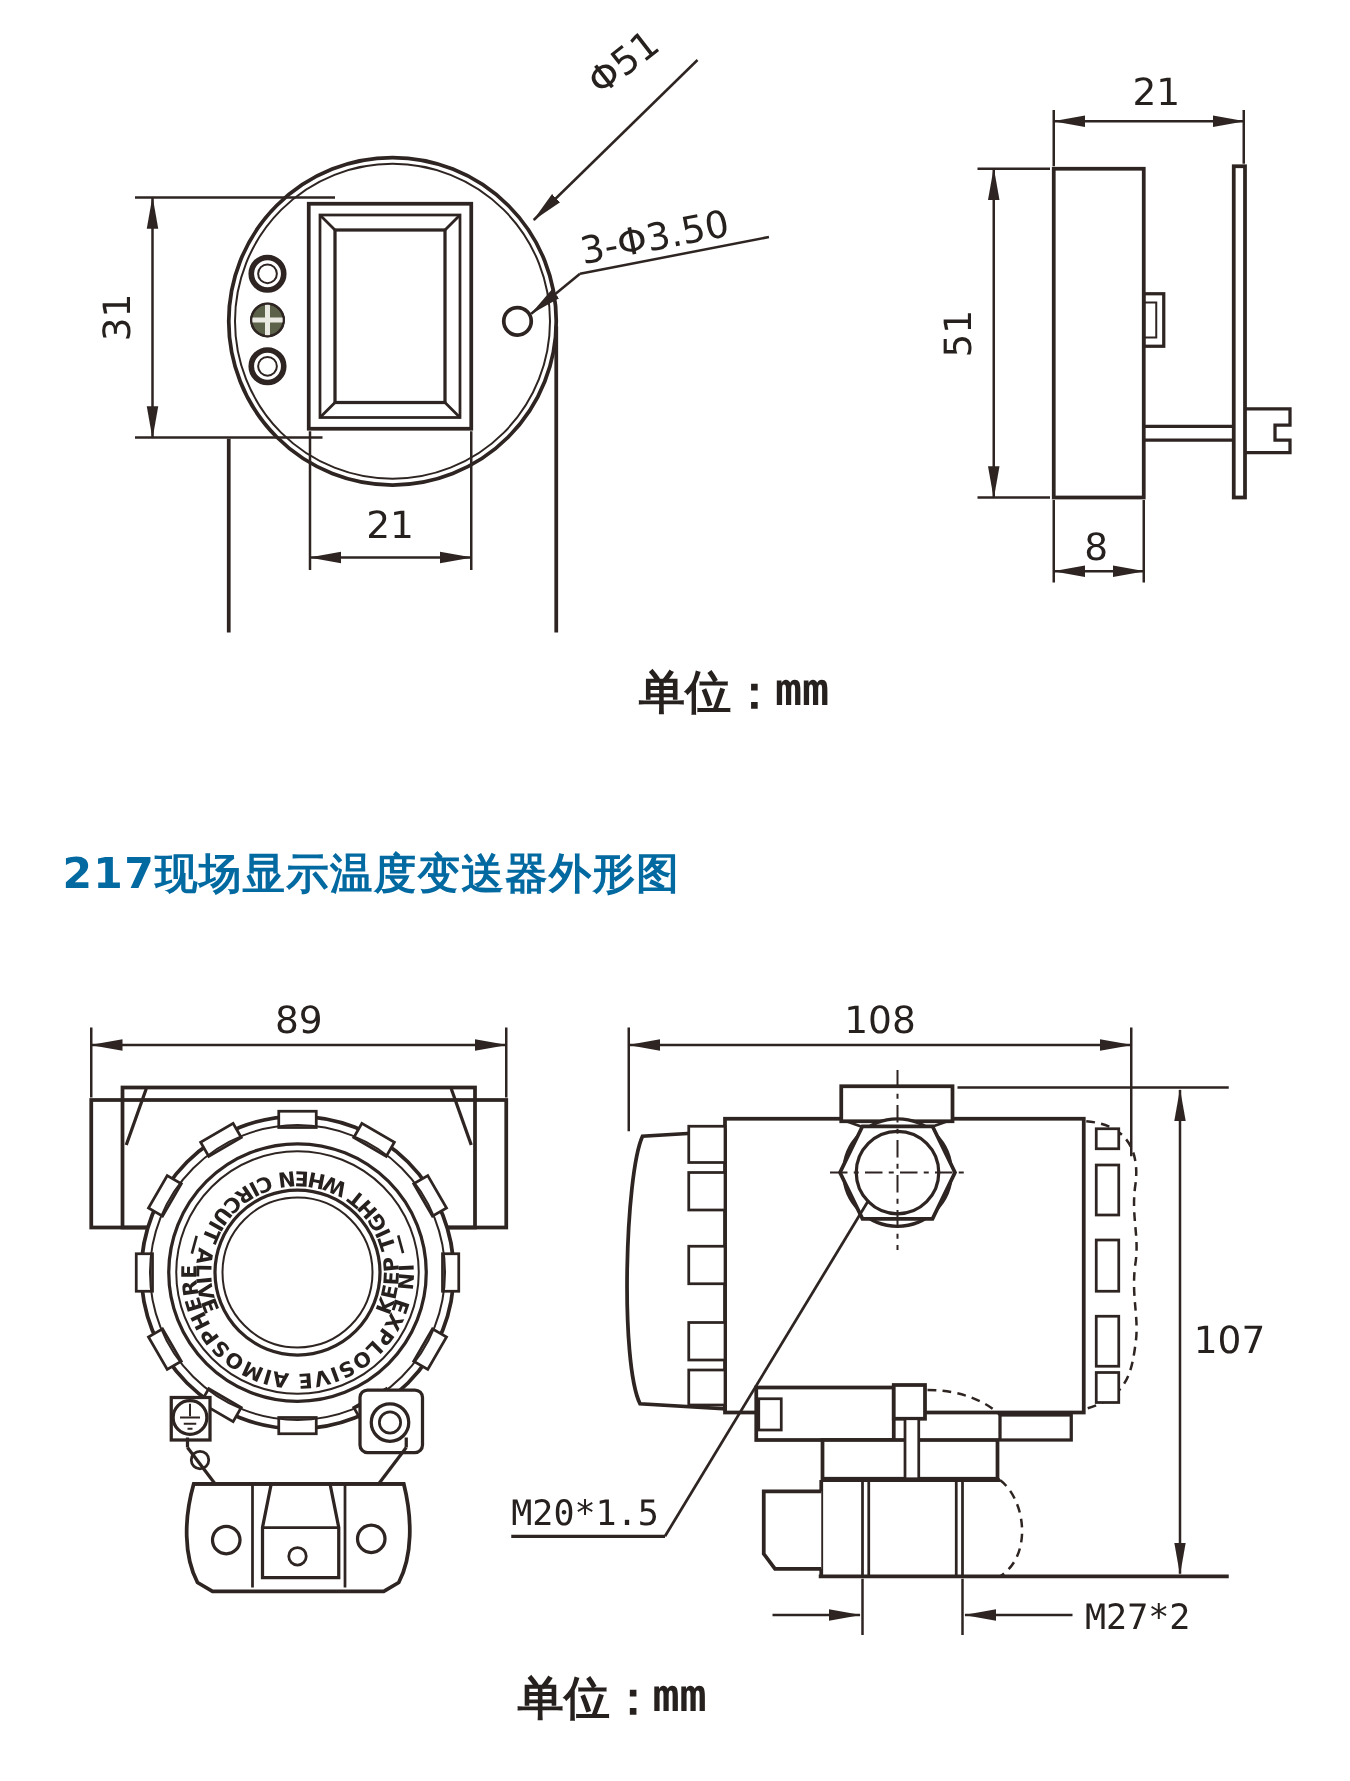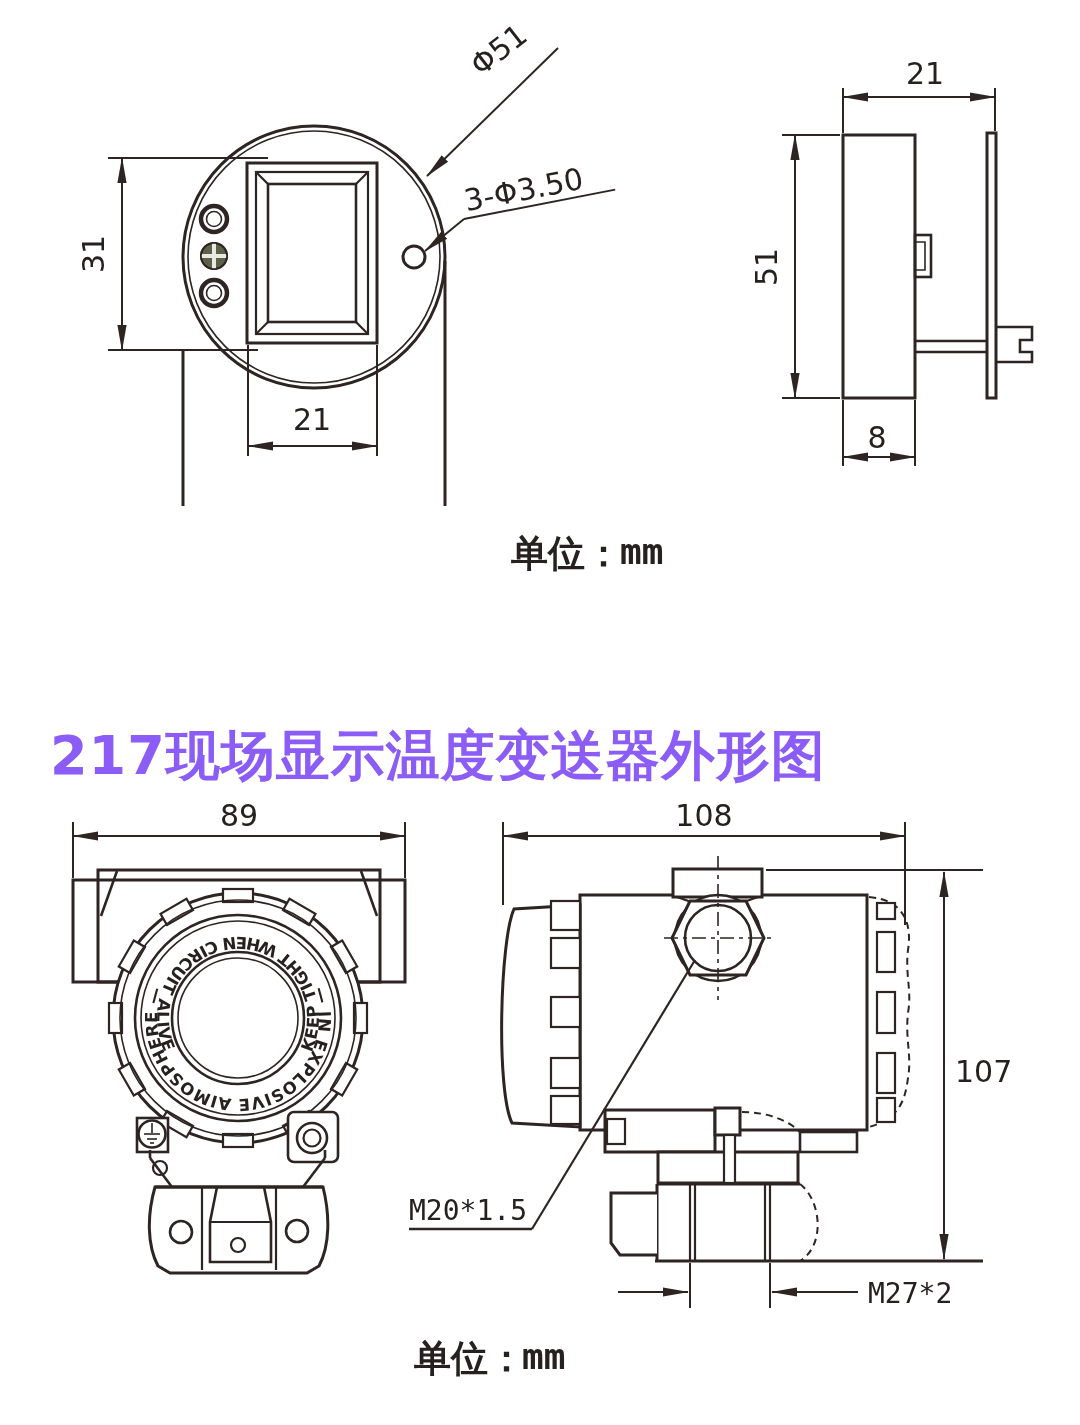--- a/index.html
+++ b/index.html
@@ -1,22 +1,22 @@
 <!DOCTYPE html>
 <html><head>
 <meta charset="utf-8">
 <style>
   html,body{margin:0;padding:0;background:#fff;}
   #page{position:relative;width:1080px;height:1425px;background:#fff;overflow:hidden;
         font-family:"DejaVu Sans",sans-serif;}
   svg{position:absolute;left:0;display:block;}
   #top-svg{top:0;}
   #bottom-svg{top:740px;}
-  #page-title{position:absolute;left:50px;top:676px;font-size:54px;font-weight:700;
-        color:#8b5cf6;letter-spacing:1px;font-family:"DejaVu Sans",sans-serif;margin-top:44px;}
+  #page-title{position:absolute;left:50px;top:676px;font-size:34px;font-weight:700;
+        color:#0369a1;letter-spacing:1px;font-family:"DejaVu Sans",sans-serif;}
   
   .s3{stroke:#2e2522;stroke-width:3;fill:none;}
   .s26{stroke:#2e2522;stroke-width:2.6;fill:none;}
   .s2{stroke:#2e2522;stroke-width:2.2;fill:none;}
   .s16{stroke:#2e2522;stroke-width:1.6;fill:none;}
   .dim{stroke:#2e2522;stroke-width:2;fill:none;}
   .dash{stroke:#2e2522;stroke-width:2;fill:none;stroke-dasharray:7 5;}
   .cline{stroke:#2e2522;stroke-width:1.6;fill:none;stroke-dasharray:14 5 4 5;}
   .fw{fill:#ffffff;}
   

